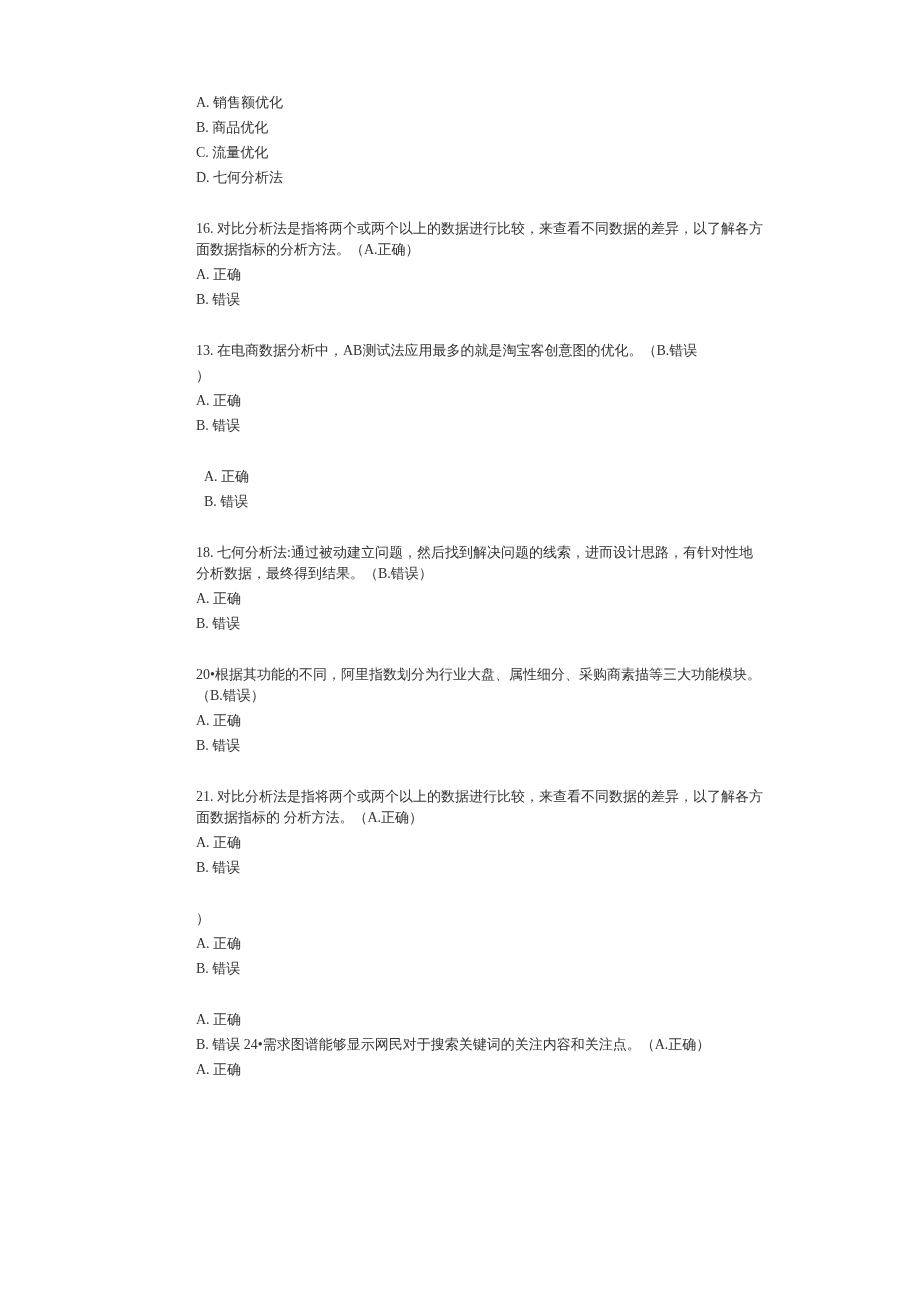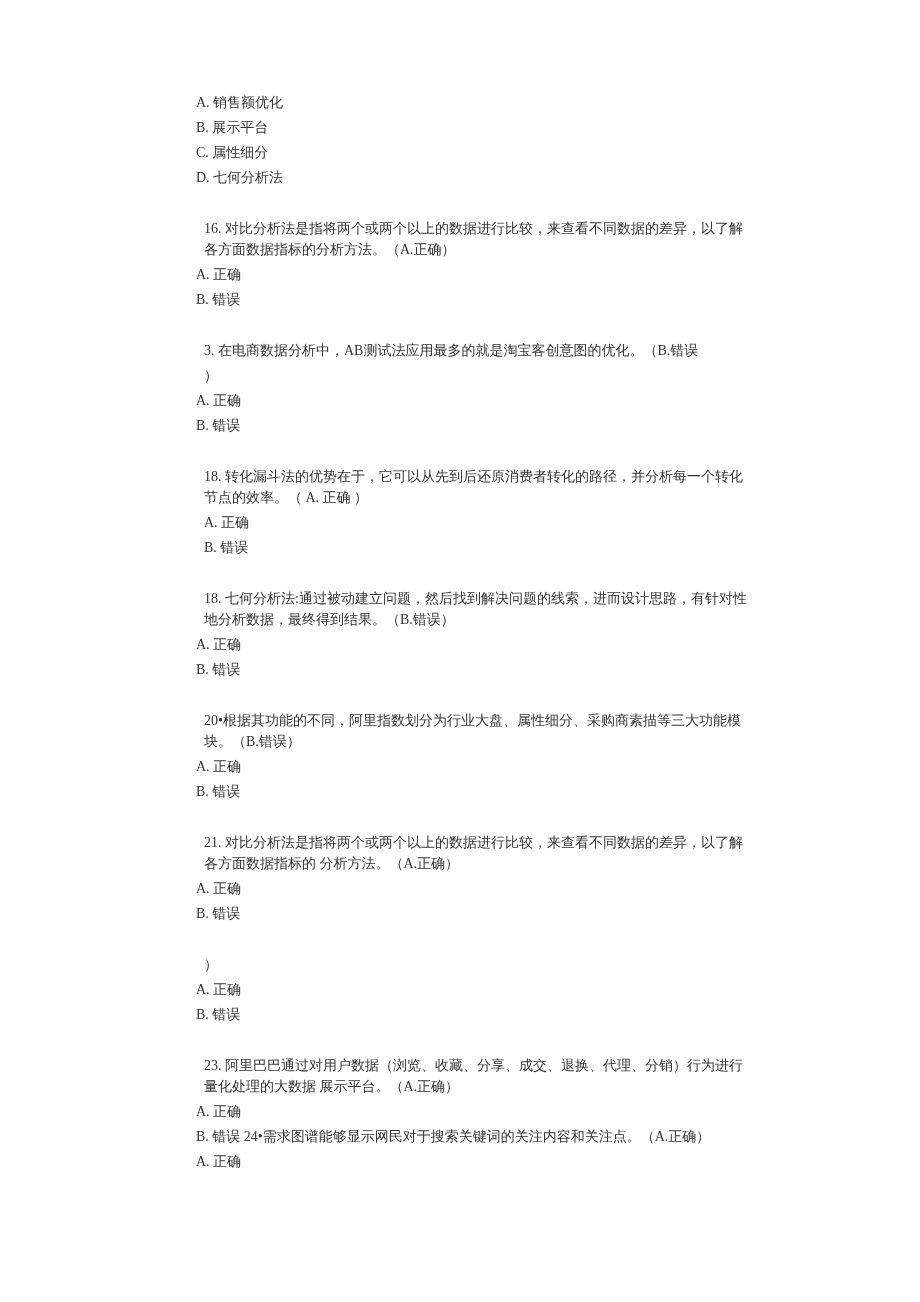--- a/index.html
+++ b/index.html
@@ -19,51 +19,50 @@
     box-sizing: border-box;
     background: #ffffff;
   }
   .option-line {
     margin: 4px 0;
   }
   .question-block {
     margin-top: 30px;
   }
   .question-stem {
-    margin: 4px 8px;
+    margin: 4px 0;
   }
   .indent-option {
     padding-left: 8px;
   }
 </style>
 </head>
 <body>
 
 <div class="page">
 
   <div class="option-line">A.  销售额优化</div>
-  <div class="option-line">B.  展示平台</div>
-  <div class="option-line">C.  属性细分</div>
+  <div class="option-line">B.  商品优化</div>
+  <div class="option-line">C.  流量优化</div>
   <div class="option-line">D.  七何分析法</div>
 
   <div class="question-block">
     <div class="question-stem">16.  对比分析法是指将两个或两个以上的数据进行比较，来查看不同数据的差异，以了解各方面数据指标的分析方法。（A.正确）</div>
     <div class="option-line">A.  正确</div>
     <div class="option-line">B.  错误</div>
   </div>
 
   <div class="question-block">
-    <div class="question-stem">3.  在电商数据分析中，AB测试法应用最多的就是淘宝客创意图的优化。（B.错误</div>
+    <div class="question-stem">13.  在电商数据分析中，AB测试法应用最多的就是淘宝客创意图的优化。（B.错误</div>
     <div class="question-stem">  ）</div>
     <div class="option-line">A.  正确</div>
     <div class="option-line">B.  错误</div>
   </div>
 
   <div class="question-block">
-    <div class="question-stem">18.  转化漏斗法的优势在于，它可以从先到后还原消费者转化的路径，并分析每一个转化节点的效率。（ A. 正确 ）</div>
     <div class="option-line indent-option">A.  正确</div>
     <div class="option-line indent-option">B.  错误</div>
   </div>
 
   <div class="question-block">
     <div class="question-stem">18.  七何分析法:通过被动建立问题，然后找到解决问题的线索，进而设计思路，有针对性地分析数据，最终得到结果。（B.错误）</div>
     <div class="option-line">A.  正确</div>
     <div class="option-line">B.  错误</div>
   </div>
 
@@ -79,19 +78,18 @@
     <div class="option-line">B.  错误</div>
   </div>
 
   <div class="question-block">
     <div class="question-stem">  ）</div>
     <div class="option-line">A.  正确</div>
     <div class="option-line">B.  错误</div>
   </div>
 
   <div class="question-block">
-    <div class="question-stem">23.  阿里巴巴通过对用户数据（浏览、收藏、分享、成交、退换、代理、分销）行为进行量化处理的大数据 展示平台。（A.正确）</div>
     <div class="option-line">A.      正确</div>
     <div class="option-line">B.      错误 24•需求图谱能够显示网民对于搜索关键词的关注内容和关注点。（A.正确）</div>
     <div class="option-line">A.  正确</div>
   </div>
 
 </div>
 
 </body></html>

